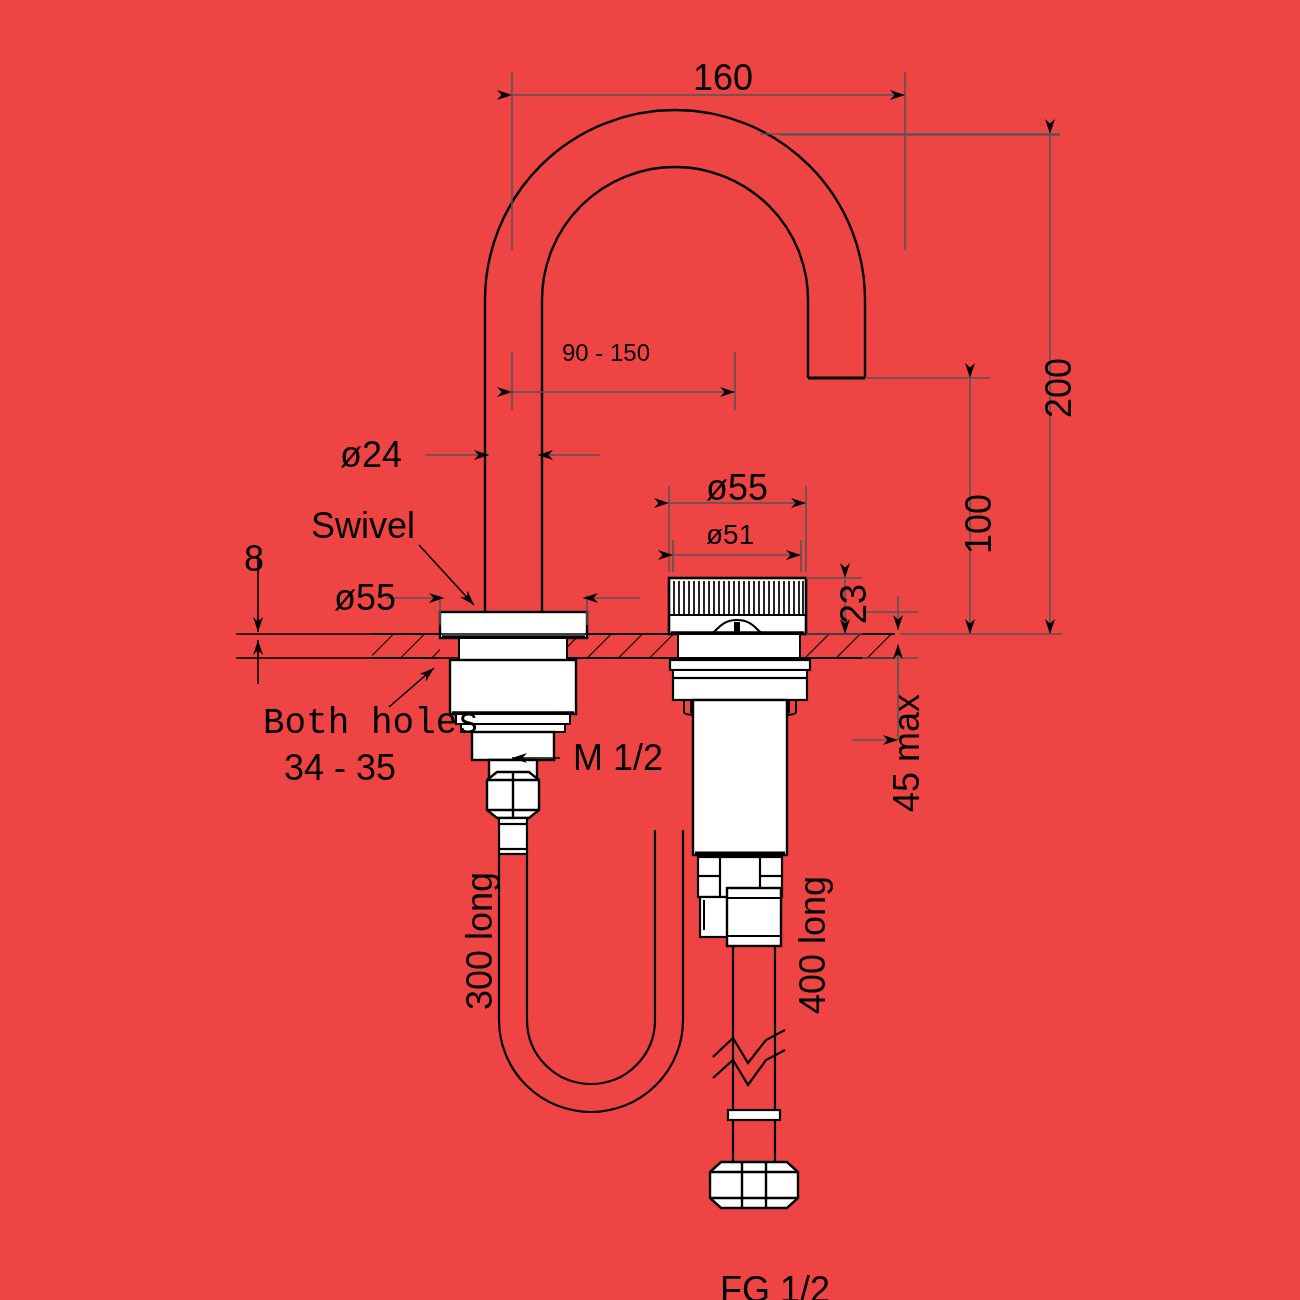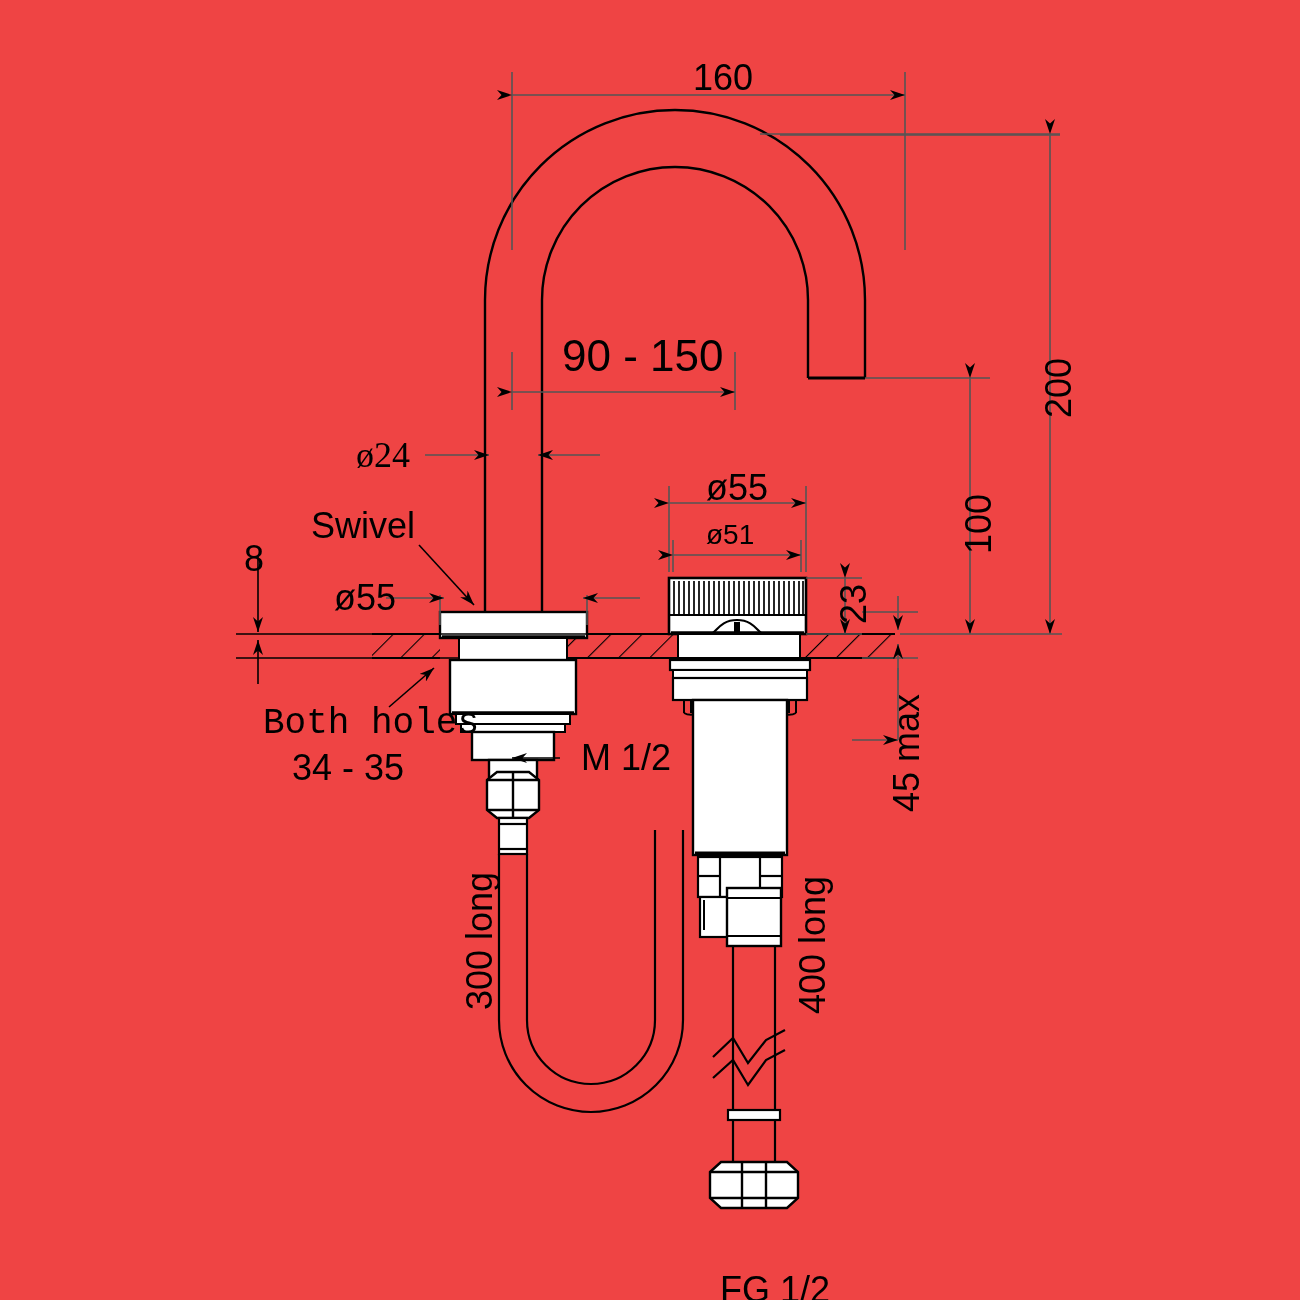--- a/index.html
+++ b/index.html
@@ -267,34 +267,34 @@
     <line x1="898" y1="596" x2="898" y2="630" marker-end="url(#arrR)"></line>
     <line x1="898" y1="680" x2="898" y2="644" marker-end="url(#arrR)"></line>
     <line x1="852" y1="740" x2="898" y2="740" marker-end="url(#arrR)"></line>
     <line x1="898" y1="740" x2="898" y2="668"></line>
   </g>
 
 </svg>
 
 <div class="lbl" style="left:693px;top:60px;font-size:36px;">160</div>
 
-<div class="lbl" style="left:562px;top:334px;font-size:44px;">90 - 150</div>
-
-<div class="lbl" style="left:356px;top:437px;font-size:36px;font-family:Liberation Serif, serif;">ø24</div>
+<div class="lbl" style="left:562px;top:341px;font-size:24px;">90 - 150</div>
+
+<div class="lbl" style="left:340px;top:437px;font-size:36px;">ø24</div>
 
 <div class="lbl" style="left:311px;top:508px;font-size:36px;text-align:right;">Swivel</div>
 
 <div class="lbl" style="left:244px;top:541px;font-size:36px;">8</div>
 
 <div class="lbl" style="left:334px;top:580px;font-size:36px;">ø55</div>
 
 <div class="lbl" style="left:263px;top:706px;font-size:36px;font-family:Liberation Mono, monospace;">Both holes</div>
-<div class="lbl" style="left:292px;top:750px;font-size:36px;">34 - 35</div>
-
-<div class="lbl" style="left:573px;top:740px;font-size:36px;margin-left:8px;">M 1/2</div>
+<div class="lbl" style="left:284px;top:750px;font-size:36px;">34 - 35</div>
+
+<div class="lbl" style="left:573px;top:740px;font-size:36px;">M 1/2</div>
 
 <div class="lbl" style="left:706px;top:470px;font-size:36px;">ø55</div>
 
 <div class="lbl" style="left:706px;top:521px;font-size:28px;">ø51</div>
 
 <div class="lbl rot90" style="left:836px;top:624px;font-size:36px;">23</div>
 
 <div class="lbl rot90" style="left:961px;top:554px;font-size:36px;">100</div>
 
 <div class="lbl rot90" style="left:1041px;top:418px;font-size:36px;">200</div>

